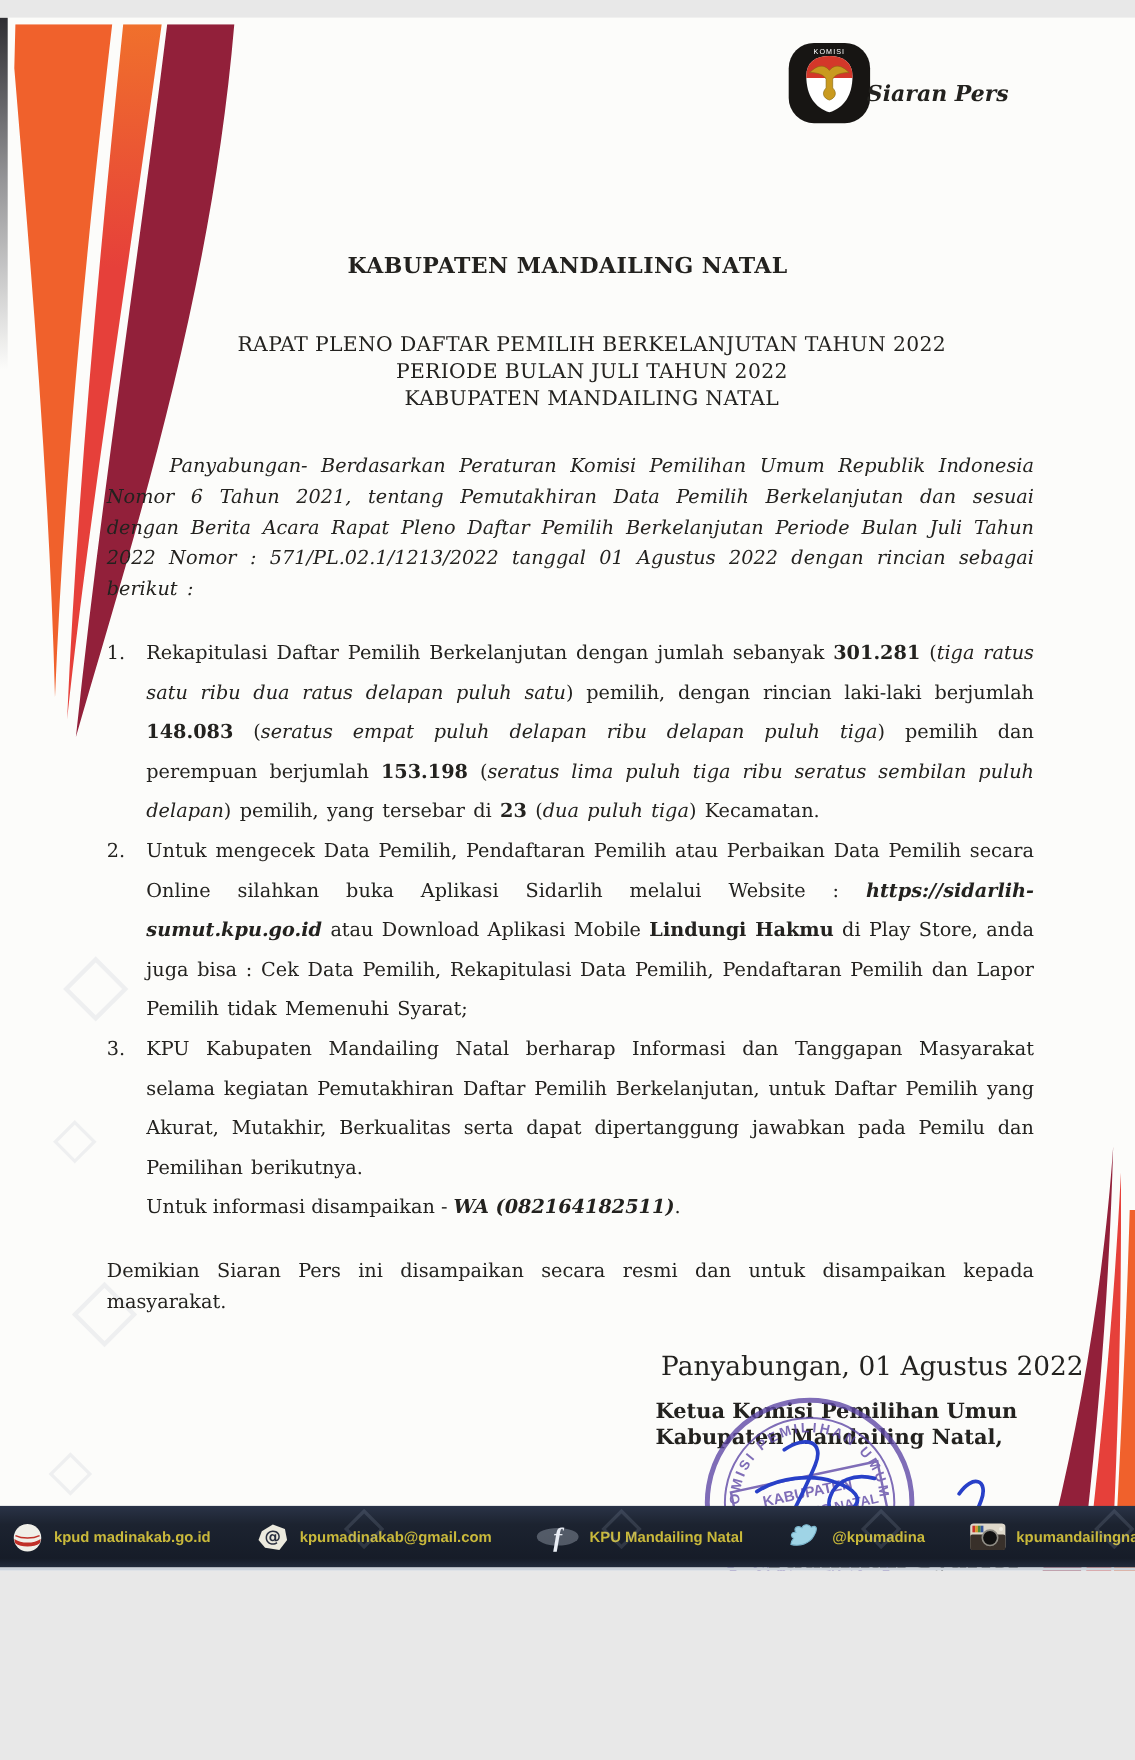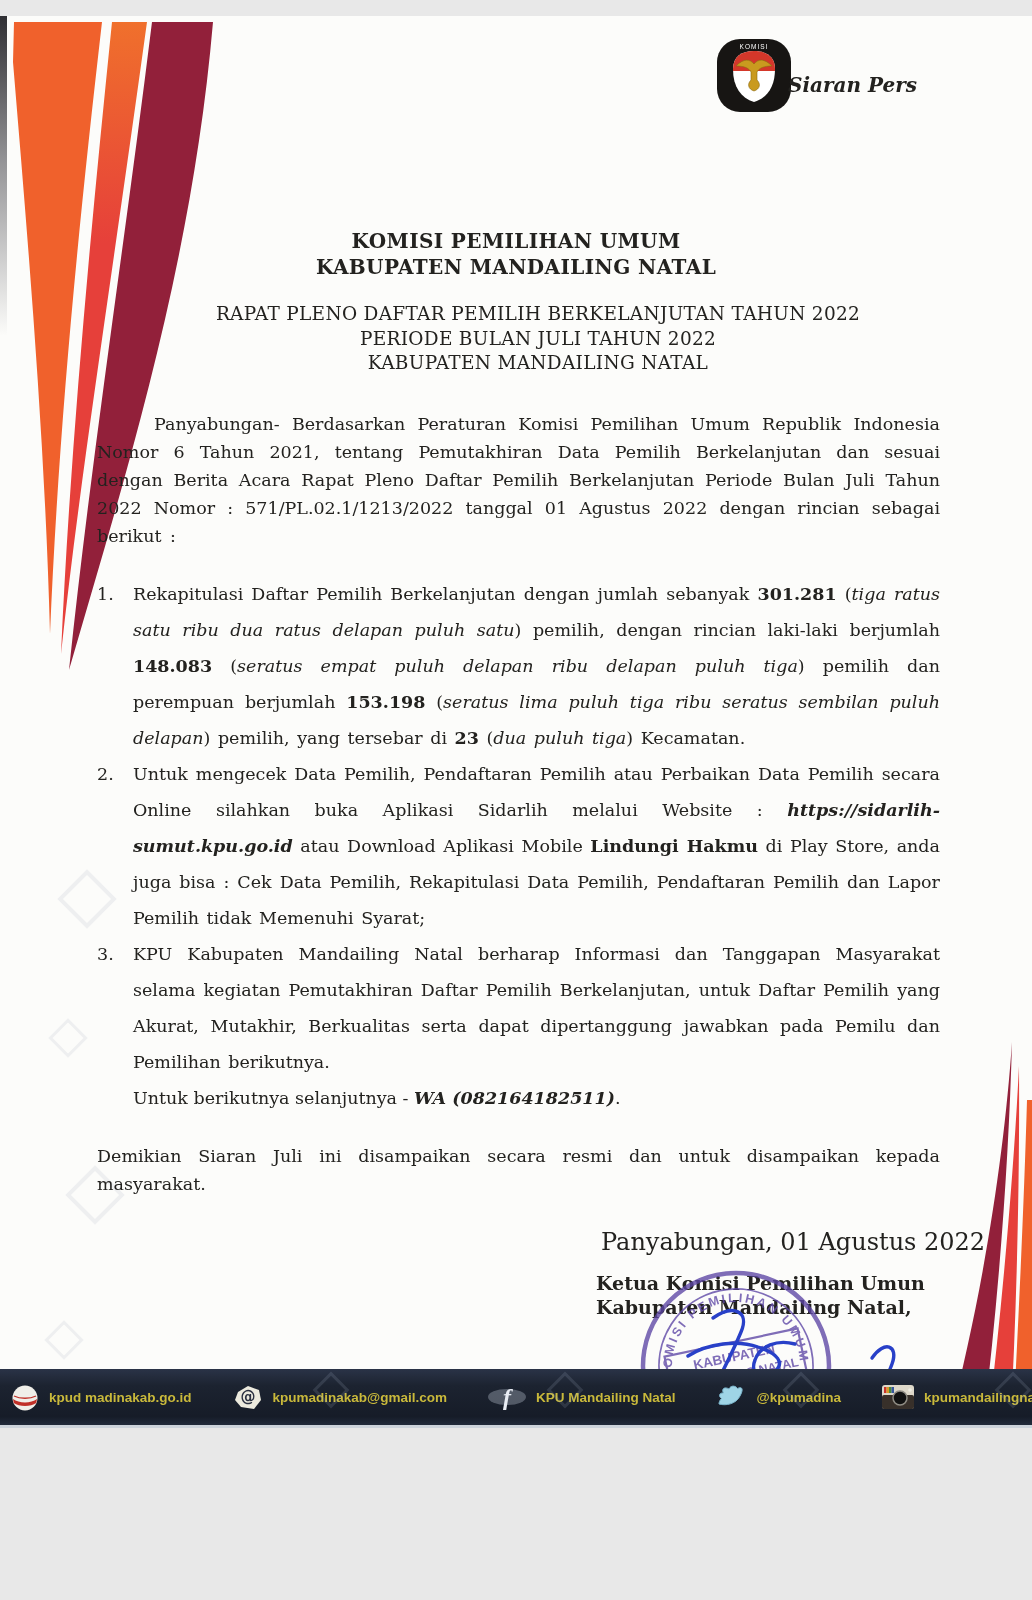--- a/index.html
+++ b/index.html
@@ -26,21 +26,21 @@
   .org-line{position:absolute;left:487px;top:84px;font-size:19px;font-style:italic;}
 
   
   .title-block{position:absolute;left:0;top:212px;width:1032px;text-align:center;}
   .title-block .t1{font-size:20px;font-weight:bold;line-height:26px;letter-spacing:.4px;}
   .subtitle-block{position:absolute;left:0;top:286px;width:1032px;text-align:center;padding-left:22px;}
   .subtitle-block .t2{font-size:18.5px;line-height:24.5px;letter-spacing:.3px;}
 
   
   .body-col{position:absolute;left:97px;top:394px;width:843px;font-size:17.5px;}
-  .intro{line-height:28px;text-align:justify;text-indent:57px;word-spacing:3px;}
+  .intro{line-height:28px;text-align:justify;text-indent:57px;word-spacing:3px;font-style:italic;}
   .list{margin-top:26px;}
   .li{display:flex;line-height:36px;}
   .li .num{width:36px;flex:0 0 36px;}
   .li .txt{flex:1;text-align:justify;word-spacing:2px;}
   .extra-line{margin-left:36px;line-height:36px;}
   .closing{margin-top:26px;line-height:28px;text-align:justify;word-spacing:2px;}
 
   
   .place-date{position:absolute;left:601px;top:1212px;font-size:24px;}
   .role{position:absolute;left:596px;top:1256px;font-size:19px;font-weight:bold;line-height:23.5px;}
@@ -92,21 +92,20 @@
   <svg class="logo" width="80" height="76" viewBox="0 0 80 76">
     <rect x="3" y="1" width="74" height="73" rx="23" fill="#171513"></rect>
     <text x="40" y="11" text-anchor="middle" font-size="6.5" fill="#ffffff" font-family="Liberation Sans, sans-serif" letter-spacing="1">KOMISI</text>
     <path d="M40 13 C 53 13, 61 19, 61 31 C 61 49, 53 60, 40 64 C 27 60, 19 49, 19 31 C 19 19, 27 13, 40 13 Z" fill="#ffffff"></path>
     <path d="M40 13 C 53 13, 61 19, 61 31 L 61 33 L 19 33 L 19 31 C 19 19, 27 13, 40 13 Z" fill="#D4372A"></path>
     <path d="M22 28 C 30 20, 36 21, 40 26 C 44 21, 50 20, 58 28 C 50 28, 45 30, 43 34 L 43 42 C 47 46, 46 51, 40 53 C 34 51, 33 46, 37 42 L 37 34 C 35 30, 30 28, 22 28 Z" fill="#C99A1F" stroke="#8a6a12" stroke-width="0.6"></path>
   </svg>
   <div class="siaran-pers">Siaran Pers</div>
 
   <div class="title-block">
-    <div class="t1">KOMISI PEMILIHAN UMUM</div>
     <div class="t1">KABUPATEN MANDAILING NATAL</div>
   </div>
   <div class="subtitle-block">
     <div class="t2">RAPAT PLENO DAFTAR PEMILIH BERKELANJUTAN TAHUN 2022</div>
     <div class="t2">PERIODE BULAN JULI TAHUN 2022</div>
     <div class="t2">KABUPATEN MANDAILING NATAL</div>
   </div>
 
   <div class="body-col">
     <div class="intro"><span>Panyabungan- Berdasarkan Peraturan Komisi Pemilihan Umum Republik Indonesia Nomor 6 Tahun 2021, tentang Pemutakhiran Data Pemilih Berkelanjutan dan sesuai dengan Berita Acara Rapat Pleno Daftar Pemilih Berkelanjutan Periode Bulan Juli Tahun 2022 Nomor : 571/PL.02.1/1213/2022 tanggal 01 Agustus 2022 dengan rincian sebagai berikut :</span></div>
@@ -117,24 +116,24 @@
         <div class="txt"><span>Rekapitulasi Daftar Pemilih Berkelanjutan dengan jumlah sebanyak </span><span class="b">301.281</span><span> (</span><span class="i">tiga ratus satu ribu dua ratus delapan puluh satu</span><span>) pemilih, dengan rincian laki-laki berjumlah </span><span class="b">148.083</span><span> (</span><span class="i">seratus empat puluh delapan ribu delapan puluh tiga</span><span>) pemilih dan perempuan berjumlah </span><span class="b">153.198</span><span> (</span><span class="i">seratus lima puluh tiga ribu seratus sembilan puluh delapan</span><span>) pemilih, yang tersebar di </span><span class="b">23</span><span> (</span><span class="i">dua puluh tiga</span><span>) Kecamatan.</span></div>
       </div>
       <div class="li">
         <div class="num">2.</div>
         <div class="txt"><span>Untuk mengecek Data Pemilih, Pendaftaran Pemilih atau Perbaikan Data Pemilih secara Online silahkan buka Aplikasi Sidarlih melalui Website : </span><span class="b i">https://sidarlih-sumut.kpu.go.id</span><span> atau Download Aplikasi Mobile </span><span class="b">Lindungi Hakmu</span><span> di Play Store, anda juga bisa : Cek Data Pemilih, Rekapitulasi Data Pemilih, Pendaftaran Pemilih dan Lapor Pemilih tidak Memenuhi Syarat;</span></div>
       </div>
       <div class="li">
         <div class="num">3.</div>
         <div class="txt"><span>KPU Kabupaten Mandailing Natal berharap Informasi dan Tanggapan Masyarakat selama kegiatan Pemutakhiran Daftar Pemilih Berkelanjutan, untuk Daftar Pemilih yang Akurat, Mutakhir, Berkualitas serta dapat dipertanggung jawabkan pada Pemilu dan Pemilihan berikutnya.</span></div>
       </div>
-      <div class="extra-line"><span>Untuk berikutnya selanjutnya - </span><span class="b i">WA (082164182511)</span><span>.</span></div>
-    </div>
-
-    <div class="closing">Demikian Siaran Juli ini disampaikan secara resmi dan untuk disampaikan kepada masyarakat.</div>
+      <div class="extra-line"><span>Untuk informasi disampaikan - </span><span class="b i">WA (082164182511)</span><span>.</span></div>
+    </div>
+
+    <div class="closing">Demikian Siaran Pers ini disampaikan secara resmi dan untuk disampaikan kepada masyarakat.</div>
   </div>
 
   <div class="place-date">Panyabungan, 01 Agustus 2022</div>
   <div class="role">
     <div>Ketua Komisi Pemilihan Umun</div>
     <div>Kabupaten Mandailing Natal,</div>
   </div>
 
   <svg class="stamp" width="200" height="200" viewBox="0 0 200 200">
     <defs>

